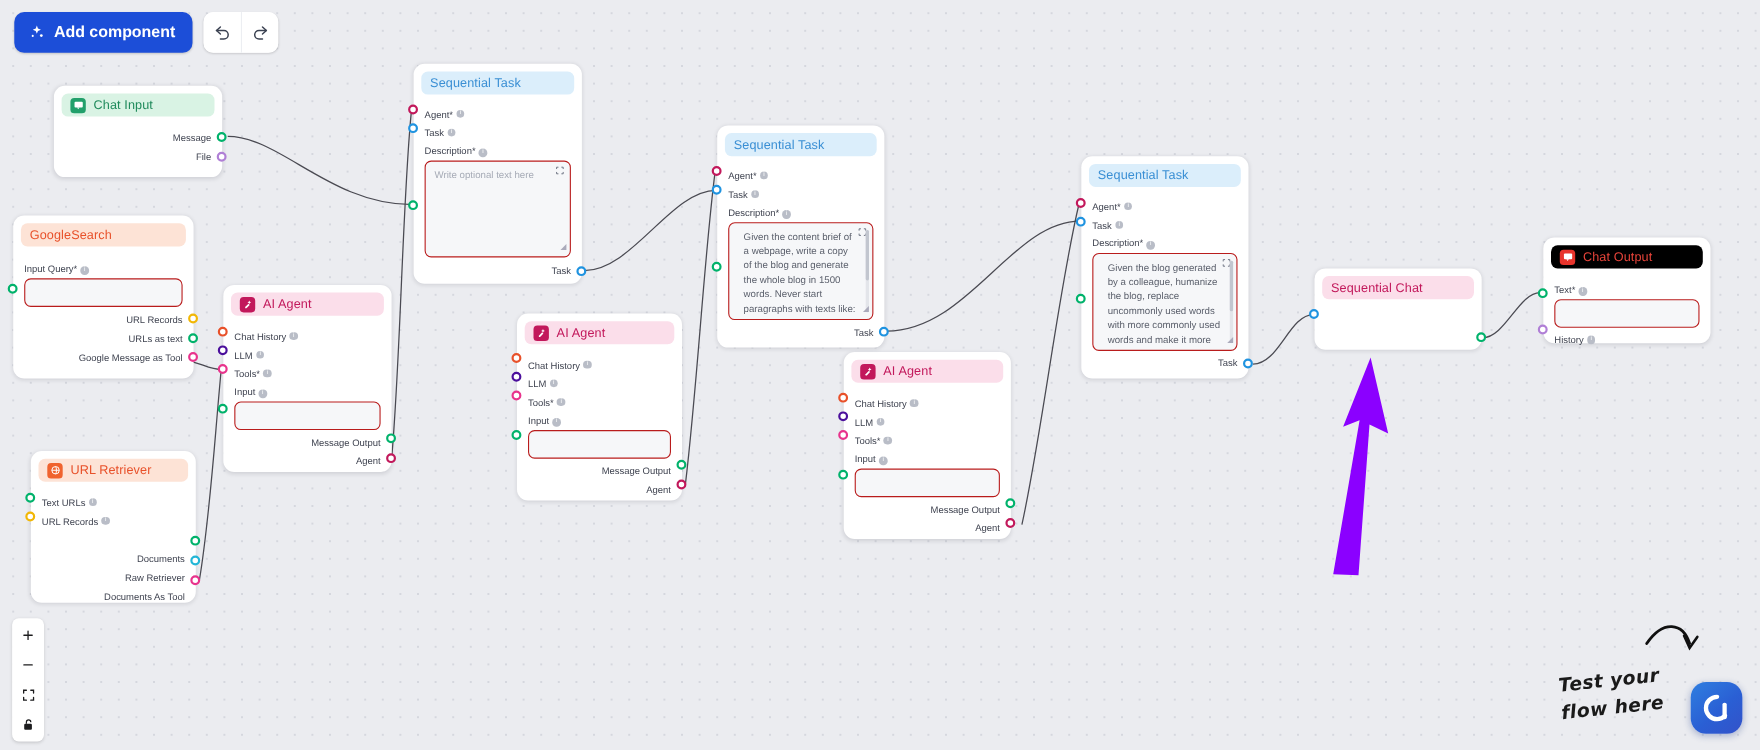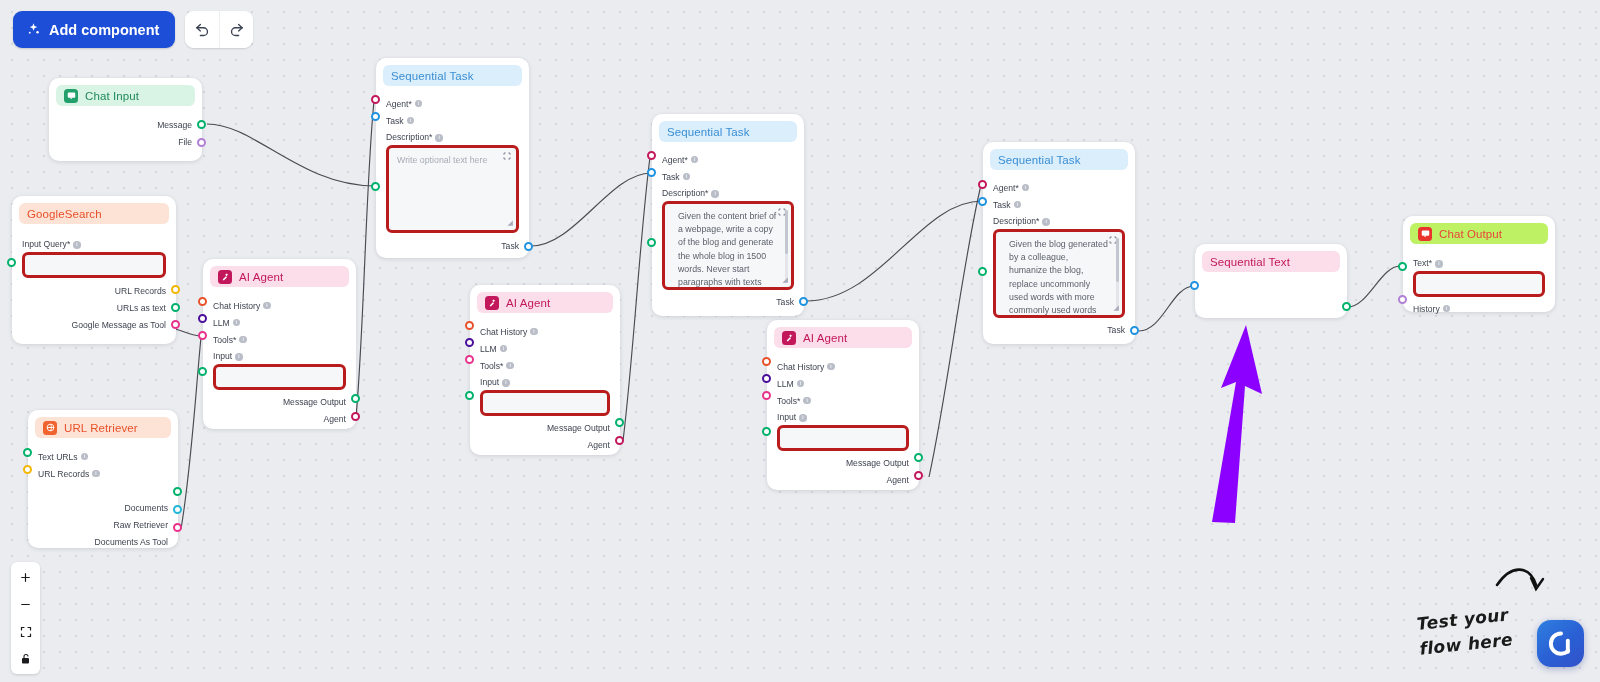--- a/index.html
+++ b/index.html
@@ -65,21 +65,21 @@
 
   .row { display: flex; align-items: center; height: 17px; position: relative; }
   .row.right { justify-content: flex-end; }
   .field-label { font-size: 8.6px; color: #3f4350; white-space: nowrap; }
   .info { display: inline-block; width: 7.5px; height: 7.5px; border-radius: 50%;
           background: #b9bdc7; color: #fff; font-size: 6px; line-height: 7.5px;
           text-align: center; margin-left: 3px; vertical-align: 1px; font-style: normal; }
   .grp-label { font-size: 8.6px; color: #3f4350; display: block; margin: 3px 0 3px 0; }
 
   .txtbox {
-    background: #f6f7f9; border: 3px solid #b91c1c; border-radius: 6px;
+    background: #f6f7f9; border: 1px solid #b91c1c; border-radius: 6px;
     font-size: 8.8px; color: #5a5f6b; line-height: 13.2px;
     padding: 6px 8px; position: relative; overflow: hidden;
   }
   .txtbox.placeholder { color: #a6abb6; }
   .txtbox.empty { height: 26px; }
   .expand-ico {
     position: absolute; right: 5px; top: 4px; width: 8px; height: 8px;
     color: #7a7f8b; font-size: 8px; line-height: 8px;
   }
   .resize-ico { position: absolute; right: 3px; bottom: 1px; font-size: 7px; color: #aab; }
@@ -487,28 +487,28 @@
       </div>
     </div>
     <div class="port" style="left:-5px;top:38px;border-color:#c2185b;"></div>
     <div class="port" style="left:-5px;top:55px;border-color:#1f93e0;"></div>
     <div class="port" style="left:-5px;top:125px;border-color:#00b26b;"></div>
     <div class="port" style="left:147px;top:184px;border-color:#1f93e0;"></div>
   </div>
 
   <div class="node" style="left:1195px;top:244px;width:152px;height:74px;">
     <div class="node-head" style="background:#fbdeea;">
-      <span class="node-title" style="color:#c2185b;">Sequential Text</span>
+      <span class="node-title" style="color:#c2185b;">Sequential Chat</span>
     </div>
     <div class="port" style="left:-5px;top:37px;border-color:#1f93e0;"></div>
     <div class="port" style="left:147px;top:58px;border-color:#00b26b;"></div>
   </div>
 
   <div class="node" style="left:1403px;top:216px;width:152px;height:96px;">
-    <div class="node-head" style="background:#bef264;">
+    <div class="node-head" style="background:#000000;text-decoration:underline;">
       <span class="nicon" style="background:#e8342c;">
         <svg width="9" height="9" viewBox="0 0 24 24" fill="#fff">
             <rect x="2" y="4" width="20" height="14" rx="2.5"></rect>
             <path d="M8 18l3 4 3-4z"></path>
           </svg>
       </span>
       <span class="node-title" style="color:#e8443a;">Chat Output</span>
     </div>
     <div class="node-body" style="padding-top:11px;">
       <span class="grp-label">

